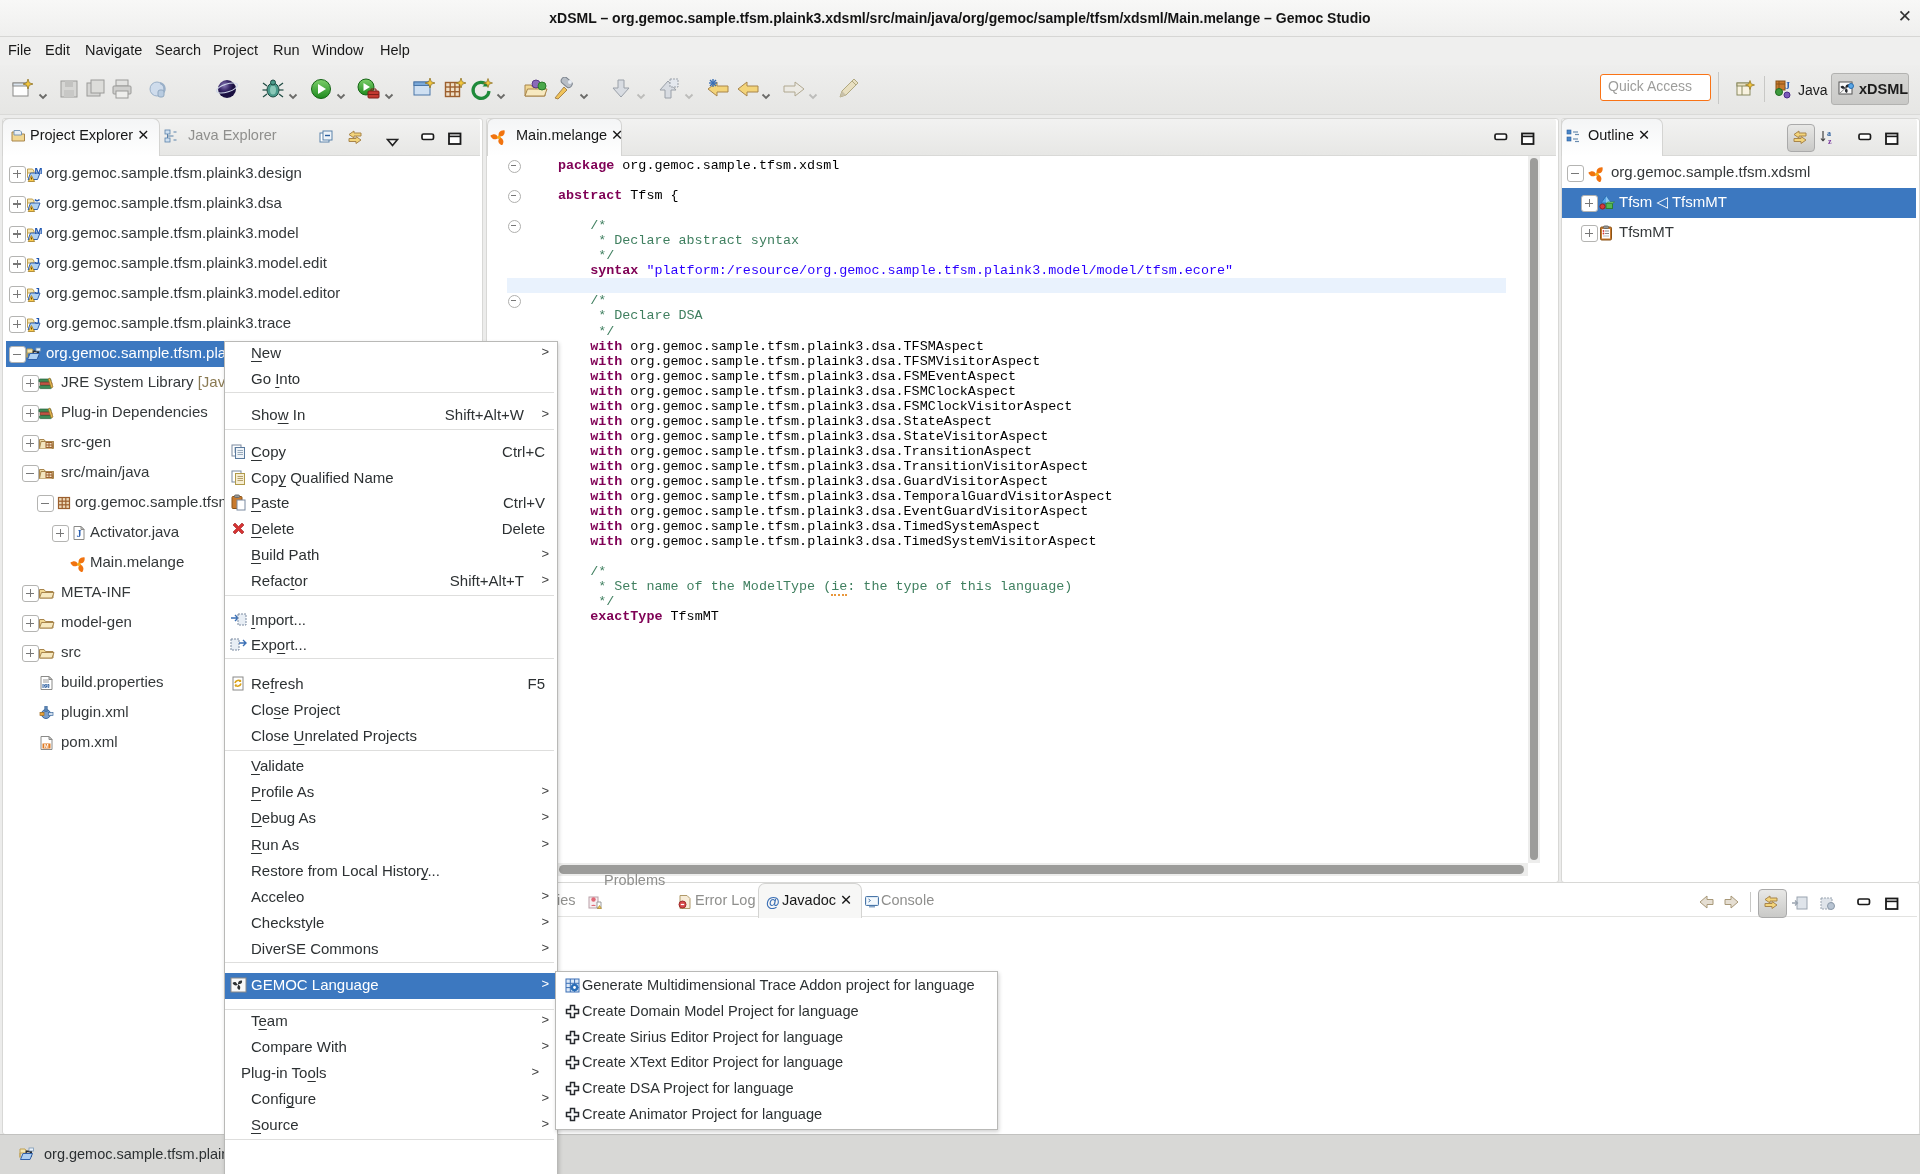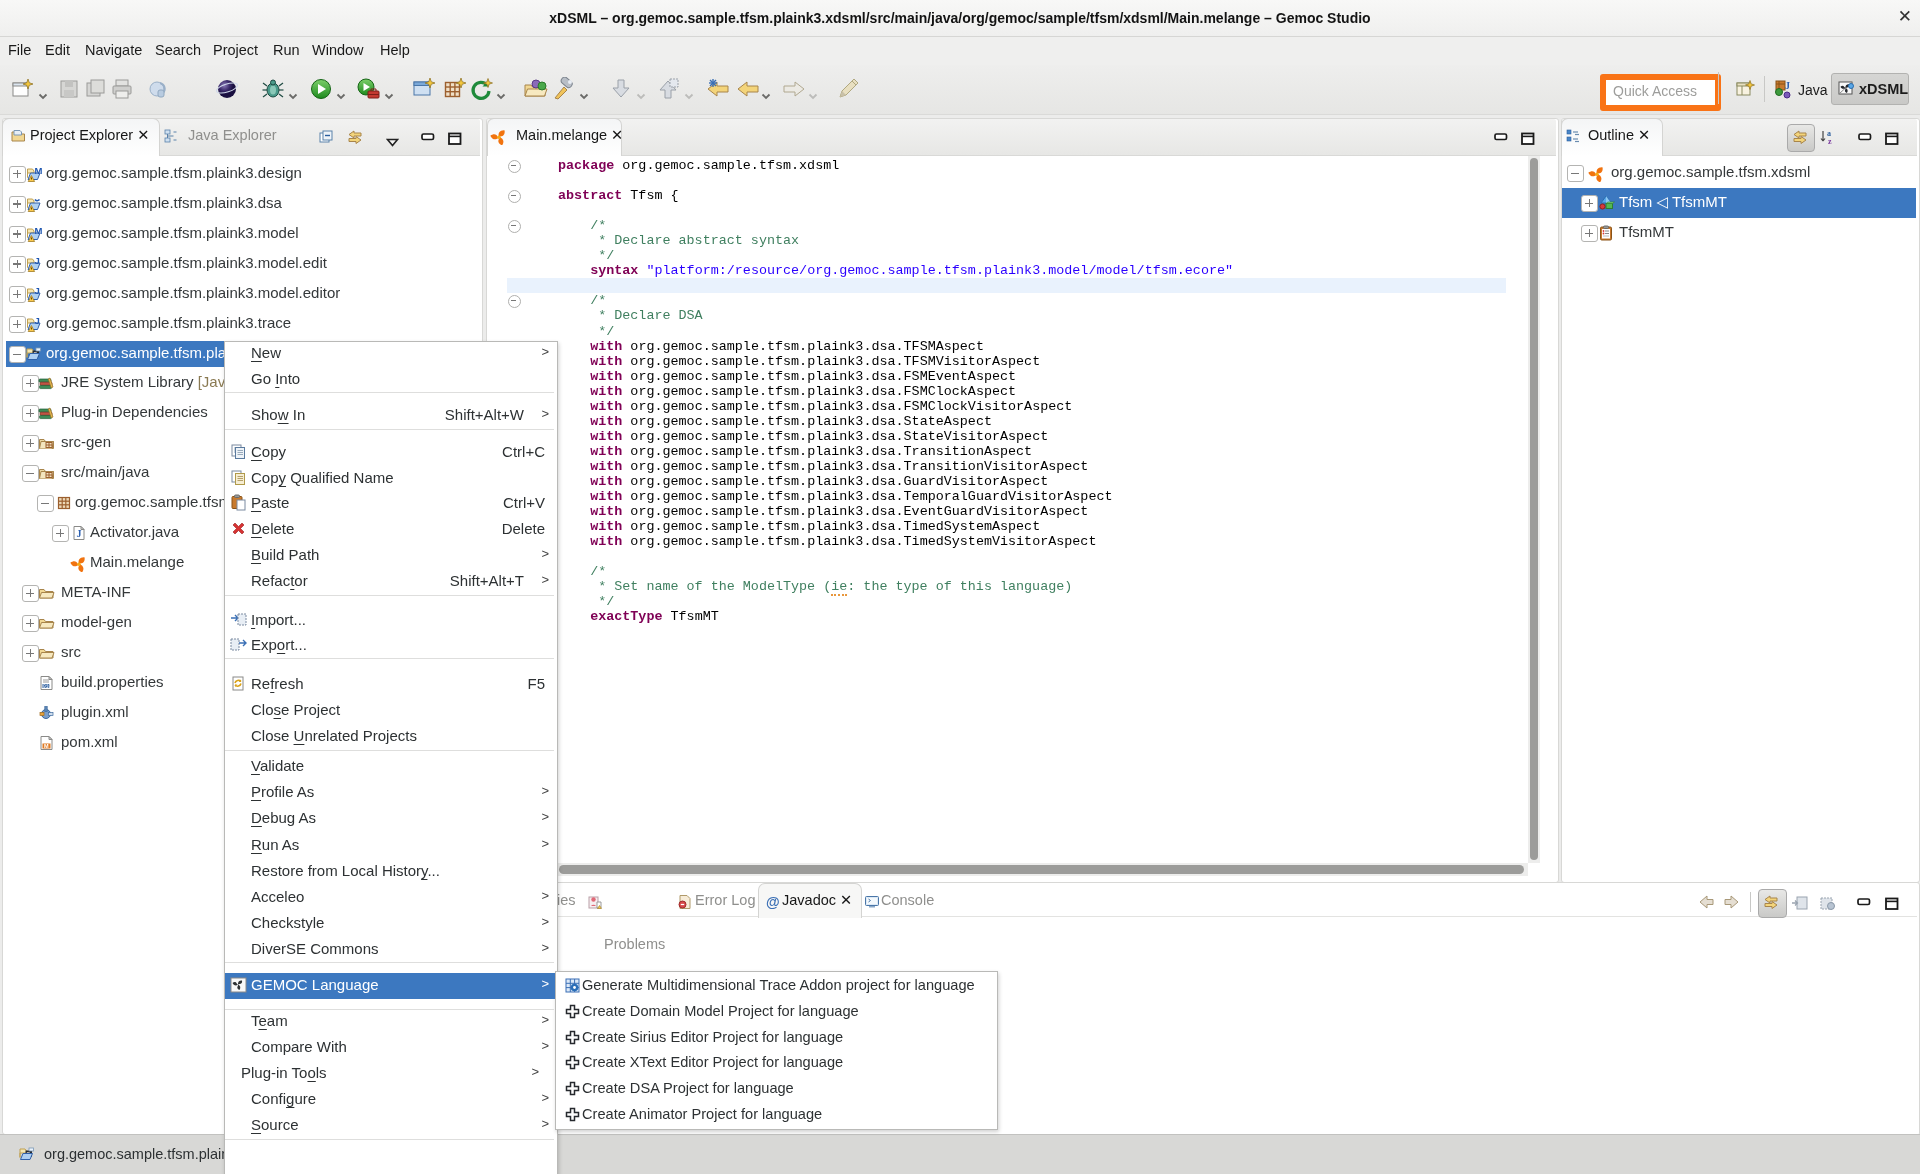--- a/index.html
+++ b/index.html
@@ -4,21 +4,21 @@
 html,body{margin:0;padding:0;}
 body{width:1920px;height:1174px;position:relative;overflow:hidden;background:#ececeb;font-family:"Liberation Sans",sans-serif;color:#2e3436;}
 .abs{position:absolute;}
 
 #titlebar{left:0;top:0;width:1920px;height:36px;background:linear-gradient(#f8f8f7,#efefee);border-bottom:1px solid #d6d6d4;}
 #title{width:100%;text-align:center;top:10px;font-size:14px;letter-spacing:0.08px;font-weight:bold;color:#131313;letter-spacing:0;}
 #closex{right:8px;top:6px;font-size:17px;color:#333;}
 #menubar{left:0;top:37px;width:1920px;height:28px;background:#efefee;}
 #menubar span{position:absolute;top:5px;font-size:14.5px;color:#1a1a1a;}
 #toolbar{left:0;top:65px;width:1920px;height:49px;background:linear-gradient(#eeeeed,#e6e6e4);border-bottom:1px solid #dadad8;}
-#qa{left:1600px;top:74px;width:102px;height:22px;background:#fff;border:6px solid #f97316;border-radius:3px;color:#9d9d9b;font-size:14px;padding:3px 0 0 7px;}
+#qa{left:1600px;top:74px;width:102px;height:22px;background:#fff;border:1px solid #f97316;border-radius:3px;color:#9d9d9b;font-size:14px;padding:3px 0 0 7px;}
 .vsep{position:absolute;background:#c8c8c6;width:1px;}
 #xdsmlbtn{left:1831px;top:73px;width:76px;height:30px;background:linear-gradient(#d6d6d4,#c9c9c7);border:1px solid #b2b2b0;border-radius:3px;}
 
 .panel{position:absolute;background:#fff;border:1px solid #d8d8d6;border-radius:3px;}
 .tab{position:absolute;top:0;height:37px;background:linear-gradient(#f4f5f6,#ffffff);border:1px solid #d4d4d2;border-bottom:none;border-radius:7px 7px 0 0;}
 .tabtxt{position:absolute;top:9px;font-size:14.5px;color:#171717;}
 .graytab{position:absolute;top:9px;font-size:14.5px;color:#8f8f8d;}
 
 .trow{position:absolute;font-size:15px;color:#34383a;white-space:nowrap;}
 .exp{position:absolute;width:15px;height:15px;background:#fff;border:1px solid #b4b4b2;border-radius:3px;}
@@ -343,21 +343,21 @@
     <div class="trow" style="left:1619px;top:223px">TfsmMT</div>
   </div>
 <div class="abs" id="opanicons"></div>
 <div class="abs" id="bpanicons"></div>
 <div class="abs" id="toolicons"></div>
 
 <div class="panel" style="left:487px;top:882px;width:1431px;height:252px"></div>
 <div class="abs" style="left:488px;top:916px;width:1429px;height:1px;background:#e3e3e1"></div>
 <div class="abs tab" style="left:758px;width:102px;top:883px;height:34px;background:#f7f7f6"></div>
 <div class="abs graytab" style="left:557px;top:892px">ies</div>
-<div class="abs graytab" style="left:604px;top:936px">Problems</div>
+<div class="abs graytab" style="left:604px;top:872px">Problems</div>
 <div class="abs graytab" style="left:695px;top:892px">Error Log</div>
 <div class="abs tabtxt" style="left:782px;top:892px">Javadoc ✕</div>
 <div class="abs graytab" style="left:881px;top:892px">Console</div>
 
 <div class="abs" style="left:0;top:1134px;width:1920px;height:40px;background:#d8d8d6;border-top:1px solid #c2c2c0"></div>
 <div class="abs" style="left:44px;top:1146px;font-size:14.5px;color:#2d3133">org.gemoc.sample.tfsm.plaink3.xdsml</div>
 
 <div class="abs" id="cmenu"></div>
 
 <div class="abs" id="smenu"></div>

